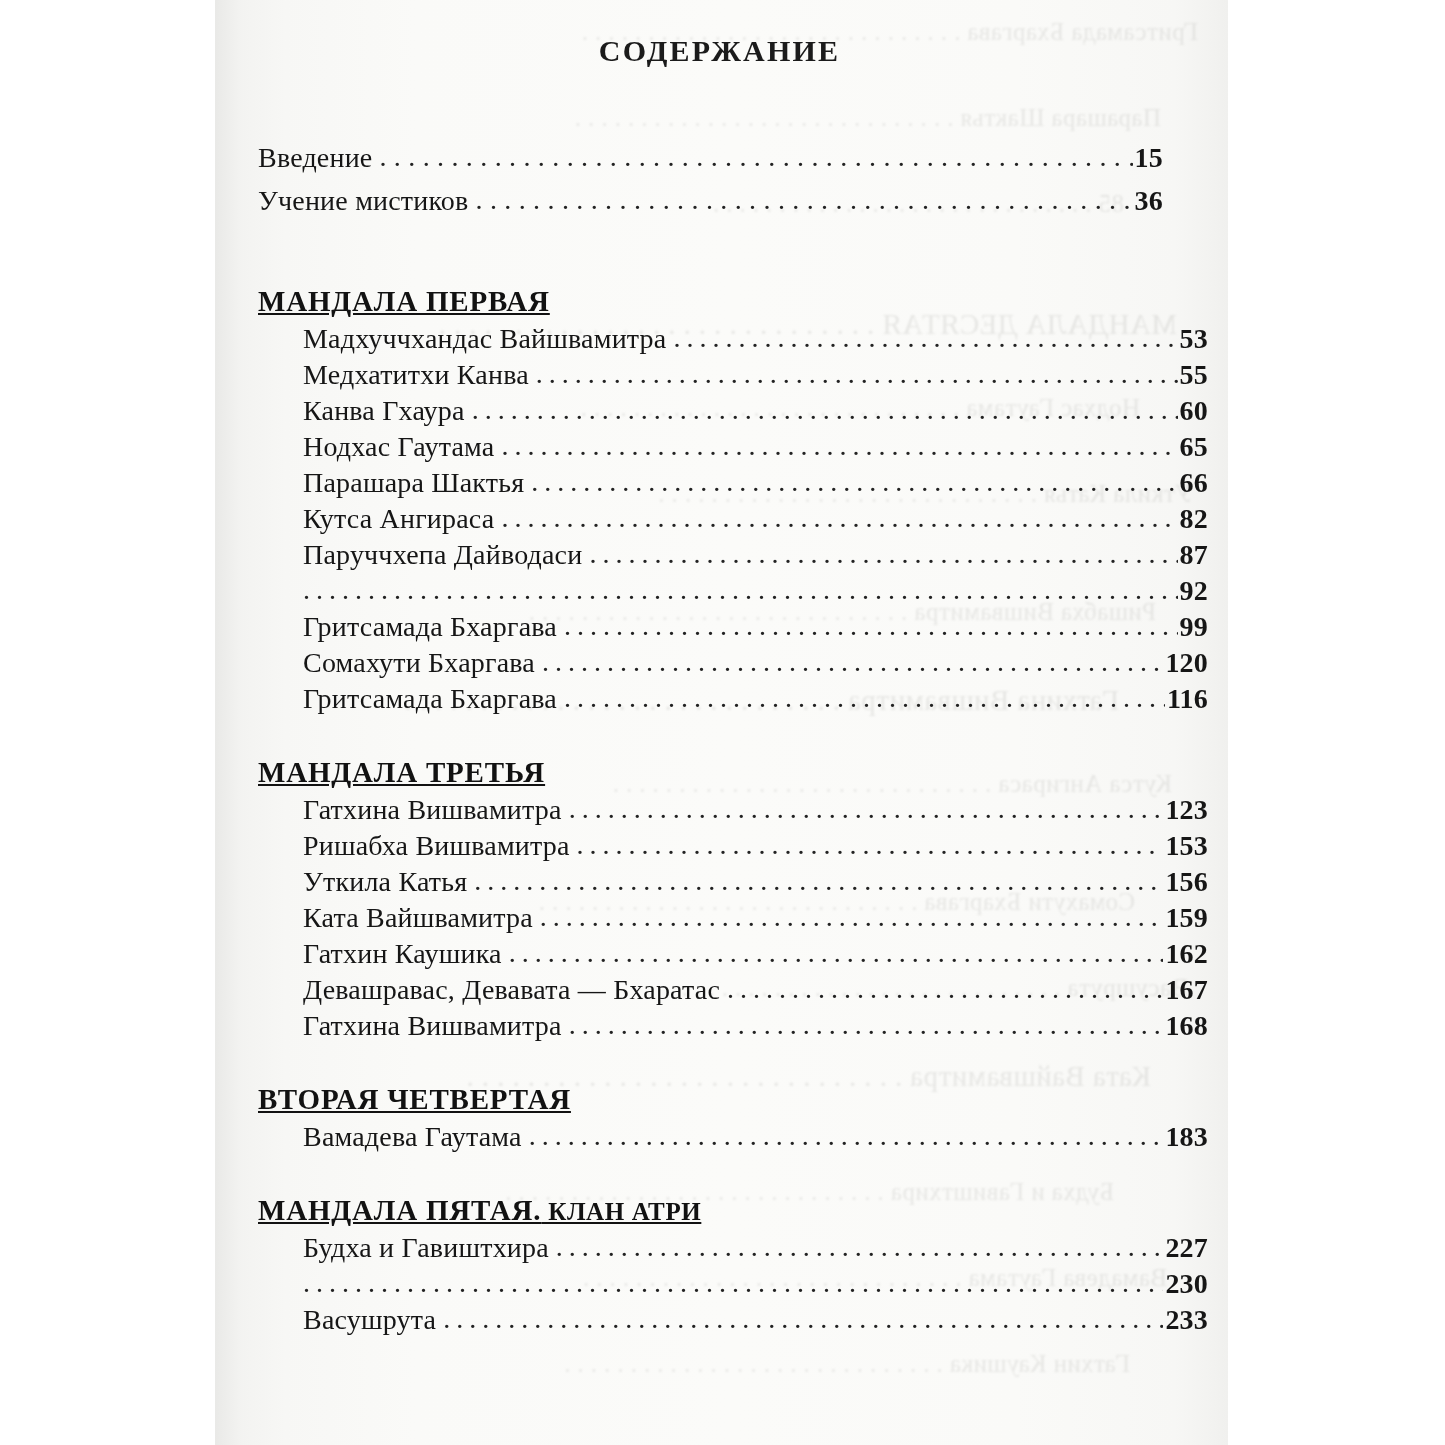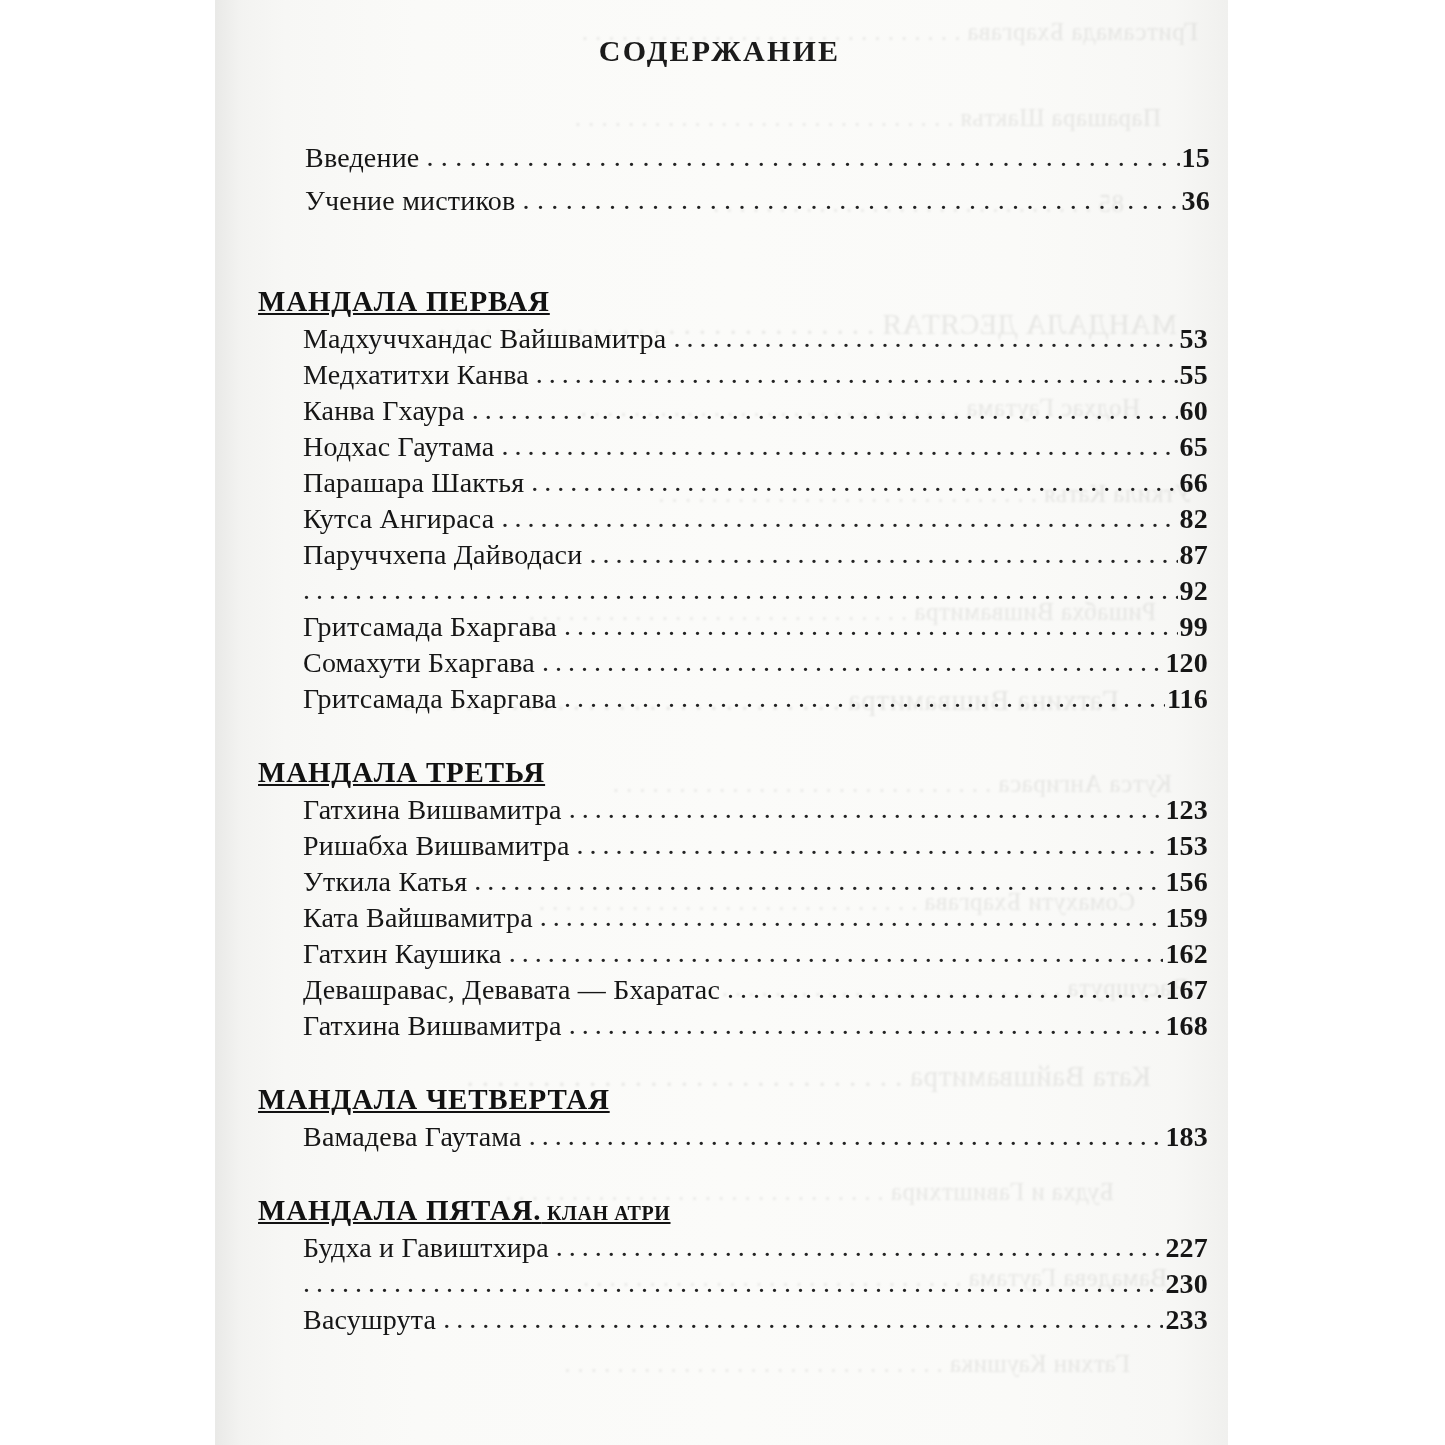--- a/index.html
+++ b/index.html
@@ -117,39 +117,38 @@
     text-align: left;
     white-space: nowrap;
     font-weight: 600;
     padding-left: 2px;
   }
 
   
   .row.top {
     padding-left: 0px;
     height: 43px;
-    margin-left: 47px;
   }
   .row.top .dots { letter-spacing: 7.4px; }
 
   
   .section-head {
     font-size: 29px;
     font-weight: bold;
     letter-spacing: 0.8px;
     color: #121212;
     margin-top: 34px;
     margin-bottom: 3px;
     height: 38px;
     line-height: 38px;
     white-space: nowrap;
     text-decoration: underline;
   }
   .section-head .sub {
-    font-size: 20px;
+    font-size: 25px;
     letter-spacing: 0.6px;
   }
   .section-head.first { margin-top: 30px; }
 
   
   .row.sub { padding-left: 45px; }
 
   .spacer-lg { height: 24px; }
 </style>
 </head>
@@ -277,21 +276,21 @@
           <div class="row sub">
             <span class="label">Девашравас, Девавата — Бхаратас</span>
             <span class="dots">...........................................................................................................................................</span>
             <span class="pg">167</span>
           </div>
           <div class="row sub">
             <span class="label">Гатхина Вишвамитра</span>
             <span class="dots">...........................................................................................................................................</span>
             <span class="pg">168</span>
           </div>
-          <div class="section-head"><span>МАНДАЛА ЧЕТВЕРТАЯ</span></div>
+          <div class="section-head"><span>ВТОРАЯ ЧЕТВЕРТАЯ</span></div>
           <div class="row sub">
             <span class="label">Вамадева Гаутама</span>
             <span class="dots">...........................................................................................................................................</span>
             <span class="pg">183</span>
           </div>
           <div class="section-head"><span>МАНДАЛА ПЯТАЯ.</span><span class="sub"> КЛАН АТРИ</span></div>
           <div class="row sub">
             <span class="label">Будха и Гавиштхира</span>
             <span class="dots">...........................................................................................................................................</span>
             <span class="pg">227</span>

